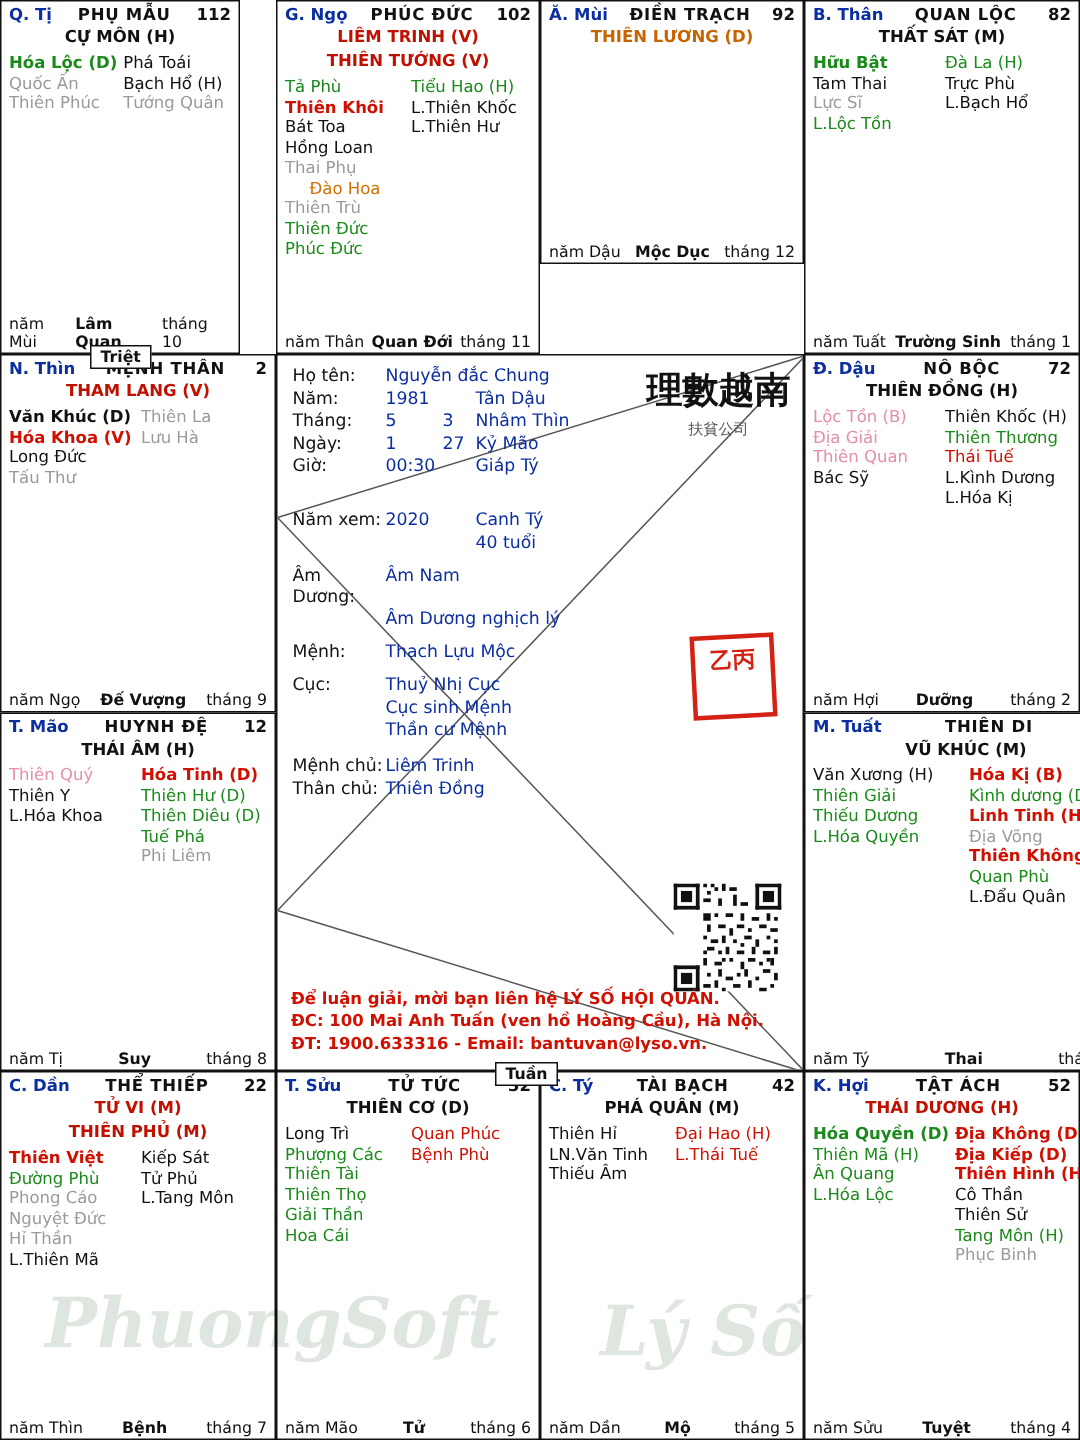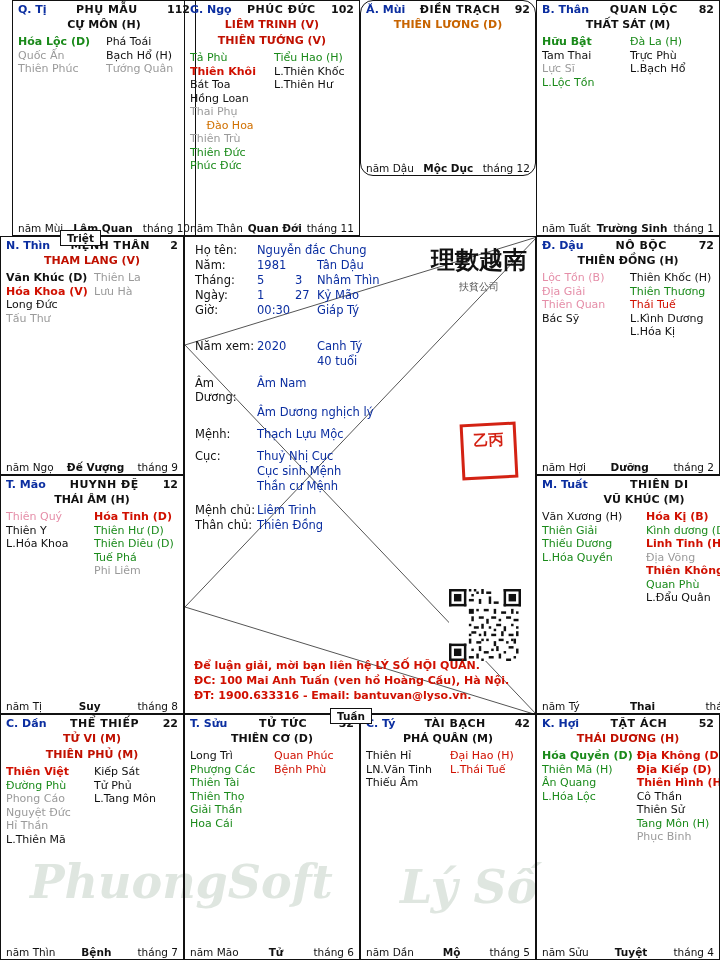--- a/index.html
+++ b/index.html
@@ -129,21 +129,21 @@
 </head>
 <body>
 
 <div class="watermark">
   <div class="wm-text wm1">PhuongSoft</div>
   <div class="wm-text wm2">Lý Số</div>
 </div>
 
 <div class="grid">
 
-  <div class="cell" id="c-p1" style="left:12px;top:0px;width:184px;height:236px;">
+  <div class="cell" id="c-p1" style="left:0px;top:0px;width:160px;height:236px;">
       <div class="pal-top">
         <span class="cung">Q. Tị</span>
         <span class="chi">PHỤ MẪU</span>
         <span class="num">112</span>
       </div>
       <div class="pal-title dark">CỰ MÔN (H)</div>
       <div class="cols">
         <div class="col">
           <div class="grnb">Hóa Lộc (D)</div>
           <div class="gry">Quốc Ấn</div>
@@ -186,21 +186,21 @@
           <div class="blk">L.Thiên Khốc</div>
           <div class="blk">L.Thiên Hư</div>
         </div>
       </div>
       <div class="pal-bot">
         <span class="nam">năm Thân</span>
         <span class="mid">Quan Đới</span>
         <span class="thang">tháng 11</span>
       </div>
     </div>
-  <div class="cell" id="c-p3" style="left:360px;top:0px;width:176px;height:176px;border-radius:13px;">
+  <div class="cell" id="c-p3" style="left:360px;top:0px;width:176px;height:176px;">
       <div class="pal-top">
         <span class="cung">Ă. Mùi</span>
         <span class="chi">ĐIỀN TRẠCH</span>
         <span class="num">92</span>
       </div>
       <div class="pal-title orange">THIÊN LƯƠNG (D)</div>
       <div class="pal-bot">
         <span class="nam">năm Dậu</span>
         <span class="mid">Mộc Dục</span>
         <span class="thang">tháng 12</span>

